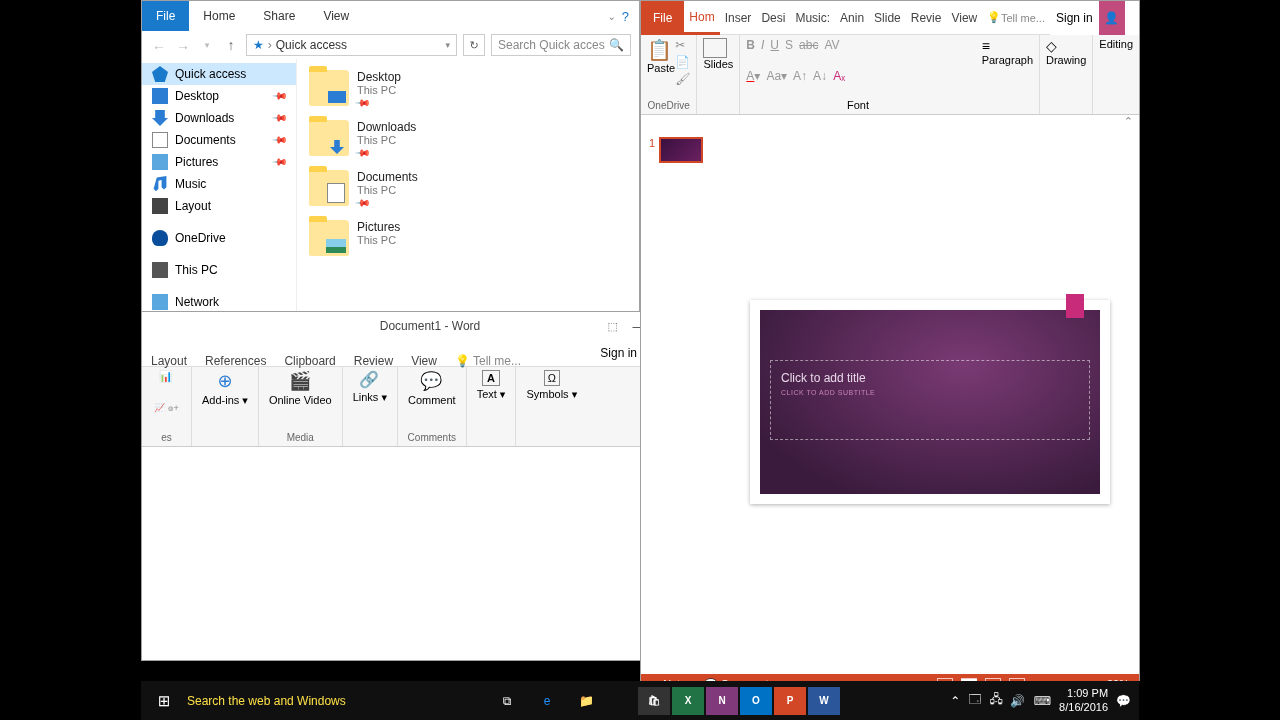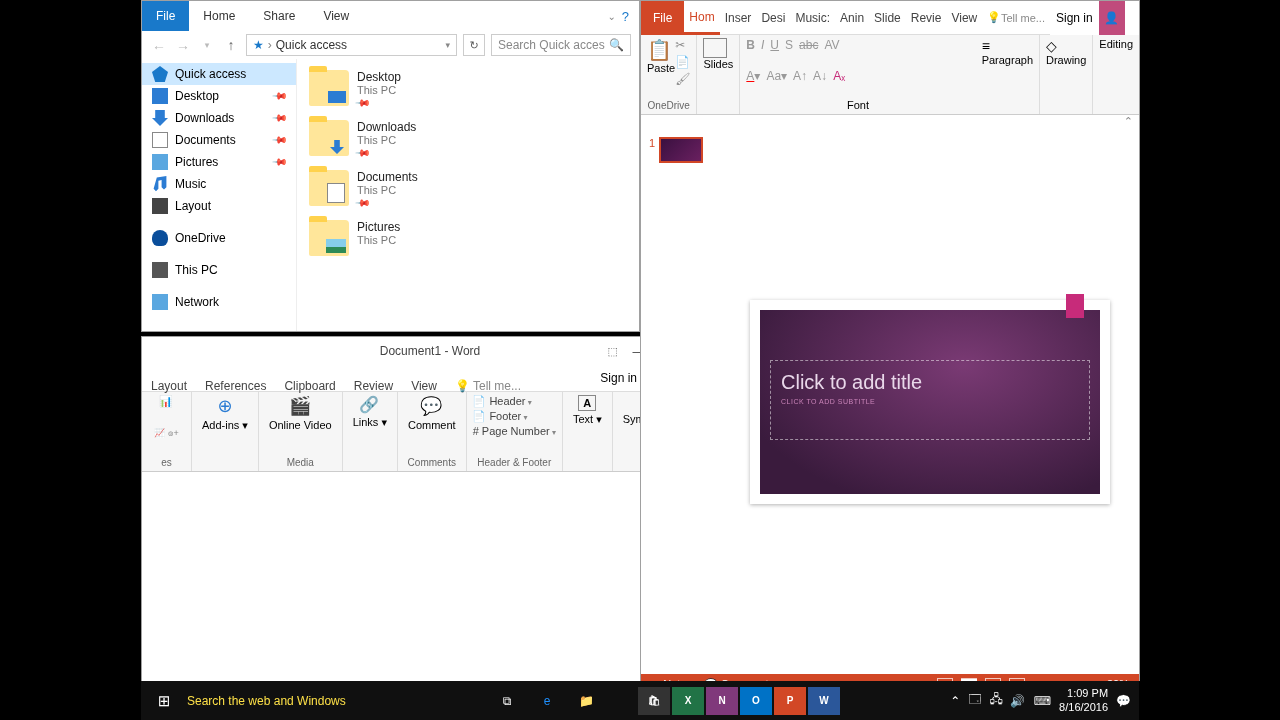--- a/index.html
+++ b/index.html
@@ -43,21 +43,21 @@
 .folder-item .ficon{ width:40px; height:36px; background:#ffe69a; border-radius:2px 4px 2px 2px; position:relative;}
 .folder-item .ficon::before{content:"";position:absolute;top:-4px;left:0;width:18px;height:6px;background:#ffd24d;border-radius:2px 2px 0 0;}
 .folder-item .ficon.desk::after{content:"";position:absolute;right:3px;bottom:3px;width:18px;height:12px;background:#2b7cd3;}
 .folder-item .ficon.dl::after{content:"";position:absolute;right:5px;bottom:2px;width:14px;height:14px;background:#2b7cd3;clip-path:polygon(30% 0,70% 0,70% 50%,100% 50%,50% 100%,0 50%,30% 50%);}
 .folder-item .ficon.docs::after{content:"";position:absolute;right:4px;bottom:3px;width:16px;height:18px;background:#fff;border:1px solid #888;}
 .folder-item .ficon.pics::after{content:"";position:absolute;right:3px;bottom:3px;width:20px;height:14px;background:linear-gradient(#87ceeb 60%,#2e8b57 60%);}
 .folder-item .info .name{color:#222;}
 .folder-item .info .sub{color:#777; font-size:11px;}
 .folder-item .info .pinned{color:#888; font-size:10px; transform:rotate(45deg); display:inline-block;}
 
-#word { left:141px; top:336px; width:578px; height:350px; background:#ffffff;}
+#word { left:141px; top:311px; width:578px; height:350px; background:#ffffff;}
 #word-title{ height:28px; display:flex; align-items:center; justify-content:center; font-size:12px; color:#444; position:relative; background:#fff;}
 #word-title .right{position:absolute; right:4px; display:flex; gap:0;}
 #word-title .right span{width:30px; text-align:center; font-size:13px; color:#444;}
 #word-title .rb{position:absolute; right:100px; font-size:11px; color:#555;}
 #word-tabs{ height:27px; background:#fff; display:flex; align-items:center; font-size:12px; border-bottom:1px solid #ddd;}
 #word-tabs .t{padding:0 9px; color:#444;margin-top:16px;}
 #word-tabs .tell{color:#888;}
 #word-tabs .signin{margin-left:auto; padding:0 10px;}
 #word-tabs .share{background:#2b579a; color:#fff; padding:4px 10px; display:flex; gap:4px;}
 #word-ribbon{height:80px; display:flex; background:#f6f6f6; border-bottom:1px solid #ccc; font-size:11px;}
@@ -85,21 +85,21 @@
 #ppt-body{display:flex; height:calc(100% - 134px);}
 #ppt-thumbs{width:80px; padding:8px; }
 #ppt-thumbs .tn{display:flex; gap:4px;}
 #ppt-thumbs .num{font-size:11px; color:#d24726;}
 #ppt-thumbs .mini{width:44px;height:26px;border:2px solid #d24726; background:linear-gradient(135deg,#3a1040,#6a2060); position:relative;}
 #ppt-canvas{flex:1; display:flex; align-items:center; justify-content:center; background:#fff;}
 .slide{width:360px; height:204px; background:#fff; box-shadow:0 1px 4px rgba(0,0,0,.3); position:relative;}
 .slide-in{position:absolute; inset:10px; background:radial-gradient(ellipse at 60% 30%,#7a3a74,#3a1b3d 80%);}
 .slide-accent{position:absolute; top:-6px; right:26px; width:18px; height:24px; background:#c72b7a;}
 .slide-title{position:absolute; left:20px; right:20px; top:60px; height:80px; border:1px dashed rgba(255,255,255,.5); padding:10px;}
-.slide-title .t1{color:#e9d8ea; font-size:20px; font-weight:300;}
+.slide-title .t1{color:#e9d8ea; font-size:12px; font-weight:300;}
 .slide-title .t2{color:#c983b8; font-size:7px; margin-top:4px; letter-spacing:.5px;}
 #ppt-status{height:20px; background:#d24726; color:#fff; display:flex; align-items:center; font-size:11px; gap:12px; padding:0 10px;}
 #ppt-status .right{margin-left:auto; display:flex; gap:8px; align-items:center;}
 #ppt-status .vbtn{width:16px;height:12px;border:1px solid rgba(255,255,255,.7);}
 
 #taskbar{position:absolute; left:141px; bottom:0; width:998px; height:39px; background:#101010; display:flex; align-items:center; color:#fff; font-size:12px;}
 #taskbar .start{width:46px; text-align:center; font-size:15px;}
 #taskbar .search{flex:0 0 300px; color:#fde047;}
 #taskbar .tbicon{width:40px; text-align:center;}
 #taskbar .app{width:32px; height:28px; margin:0 1px; display:flex; align-items:center; justify-content:center; font-size:10px; color:#fff; font-weight:bold;}
@@ -271,28 +271,20 @@
         <div style="color:#2b7cd3;font-size:16px;">🔗</div>
         <div>Links ▾</div>
       </div>
     </div>
     <div class="grp">
       <div class="big">
         <div style="font-size:18px;">💬</div>
         <div>Comment</div>
       </div>
       <div class="lbl">Comments</div>
-    </div>
-    <div class="grp">
-      <div class="hf">
-        <div>📄 <span>Header</span></div>
-        <div>📄 <span>Footer</span></div>
-        <div># <span>Page Number</span></div>
-      </div>
-      <div class="lbl">Header &amp; Footer</div>
     </div>
     <div class="grp">
       <div class="big">
         <div style="border:1px solid #888;padding:1px 4px;font-weight:bold;">A</div>
         <div>Text ▾</div>
       </div>
     </div>
     <div class="grp" style="border-right:none;">
       <div class="big">
         <div style="border:1px solid #888;padding:1px 3px;">Ω</div>

